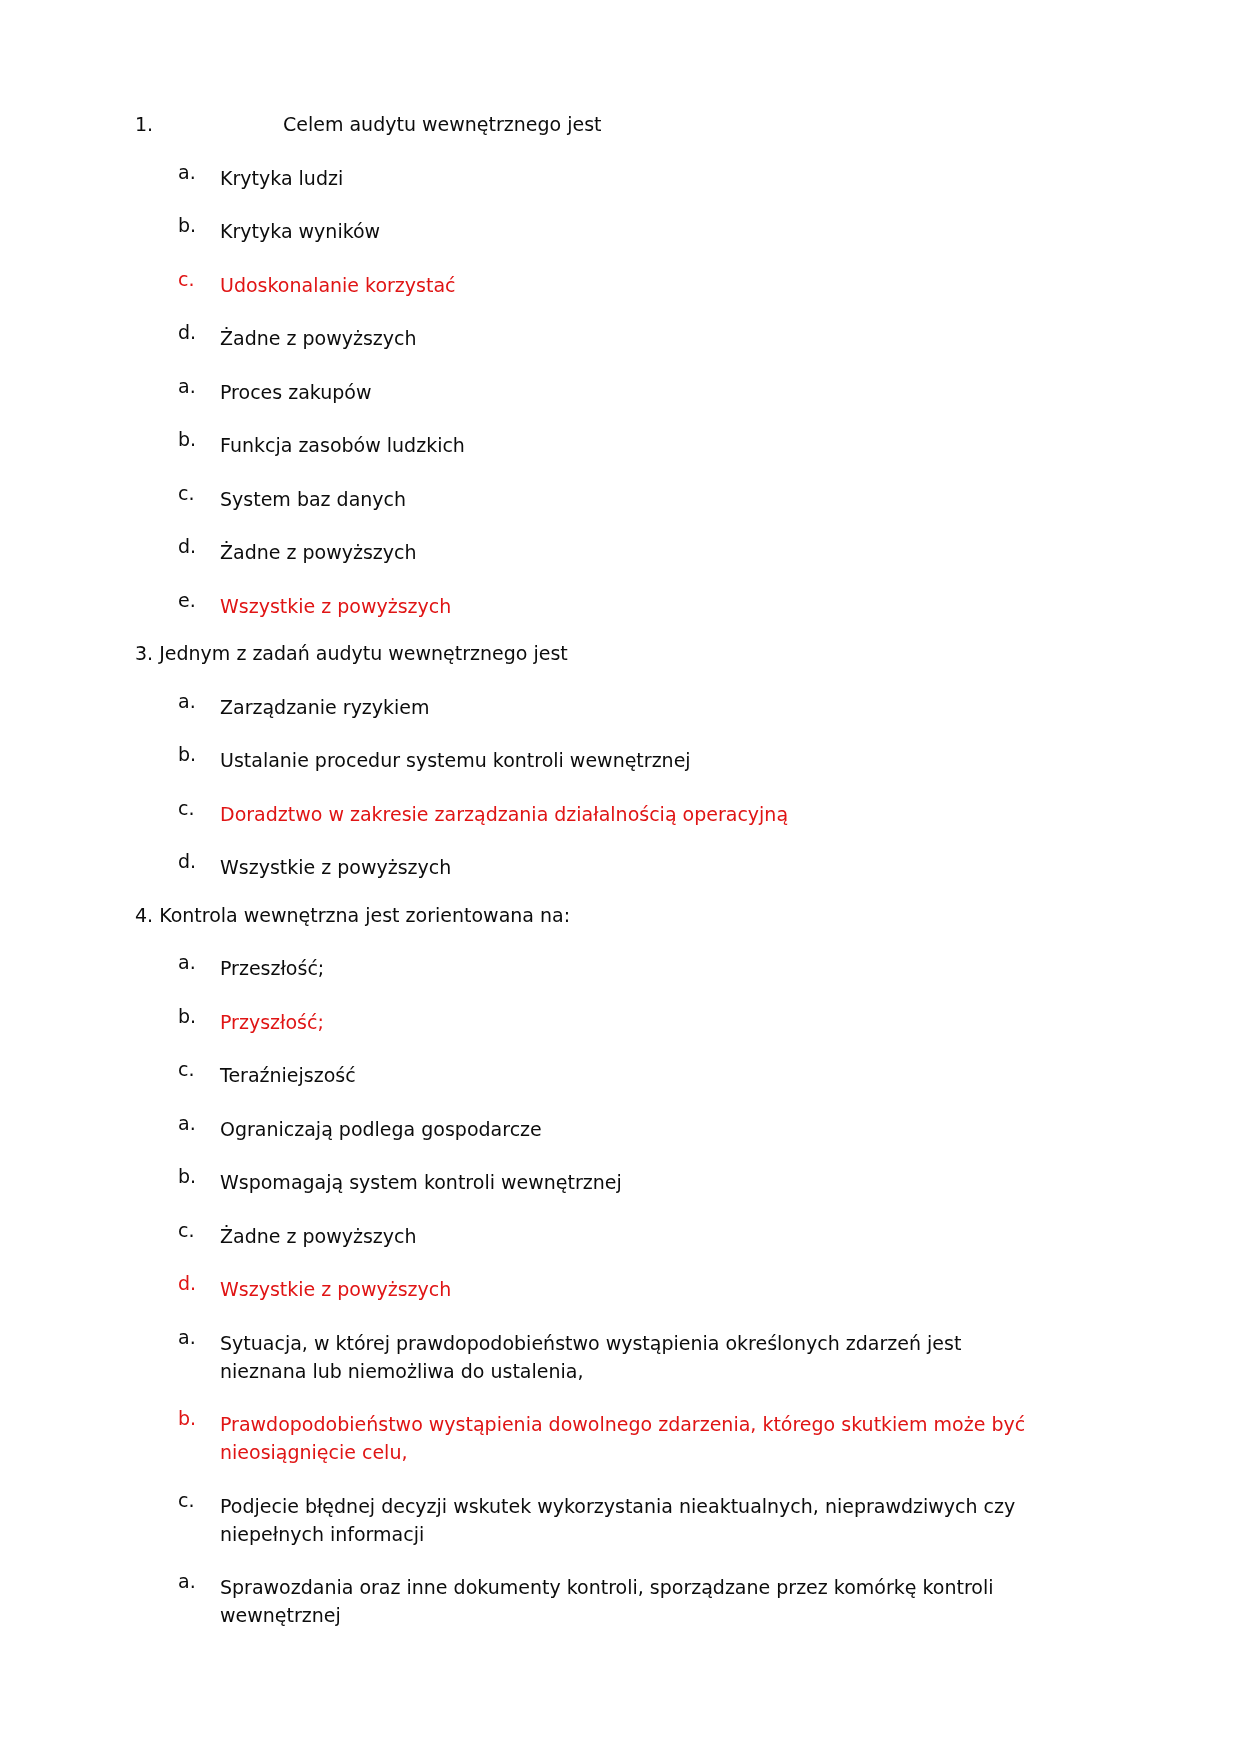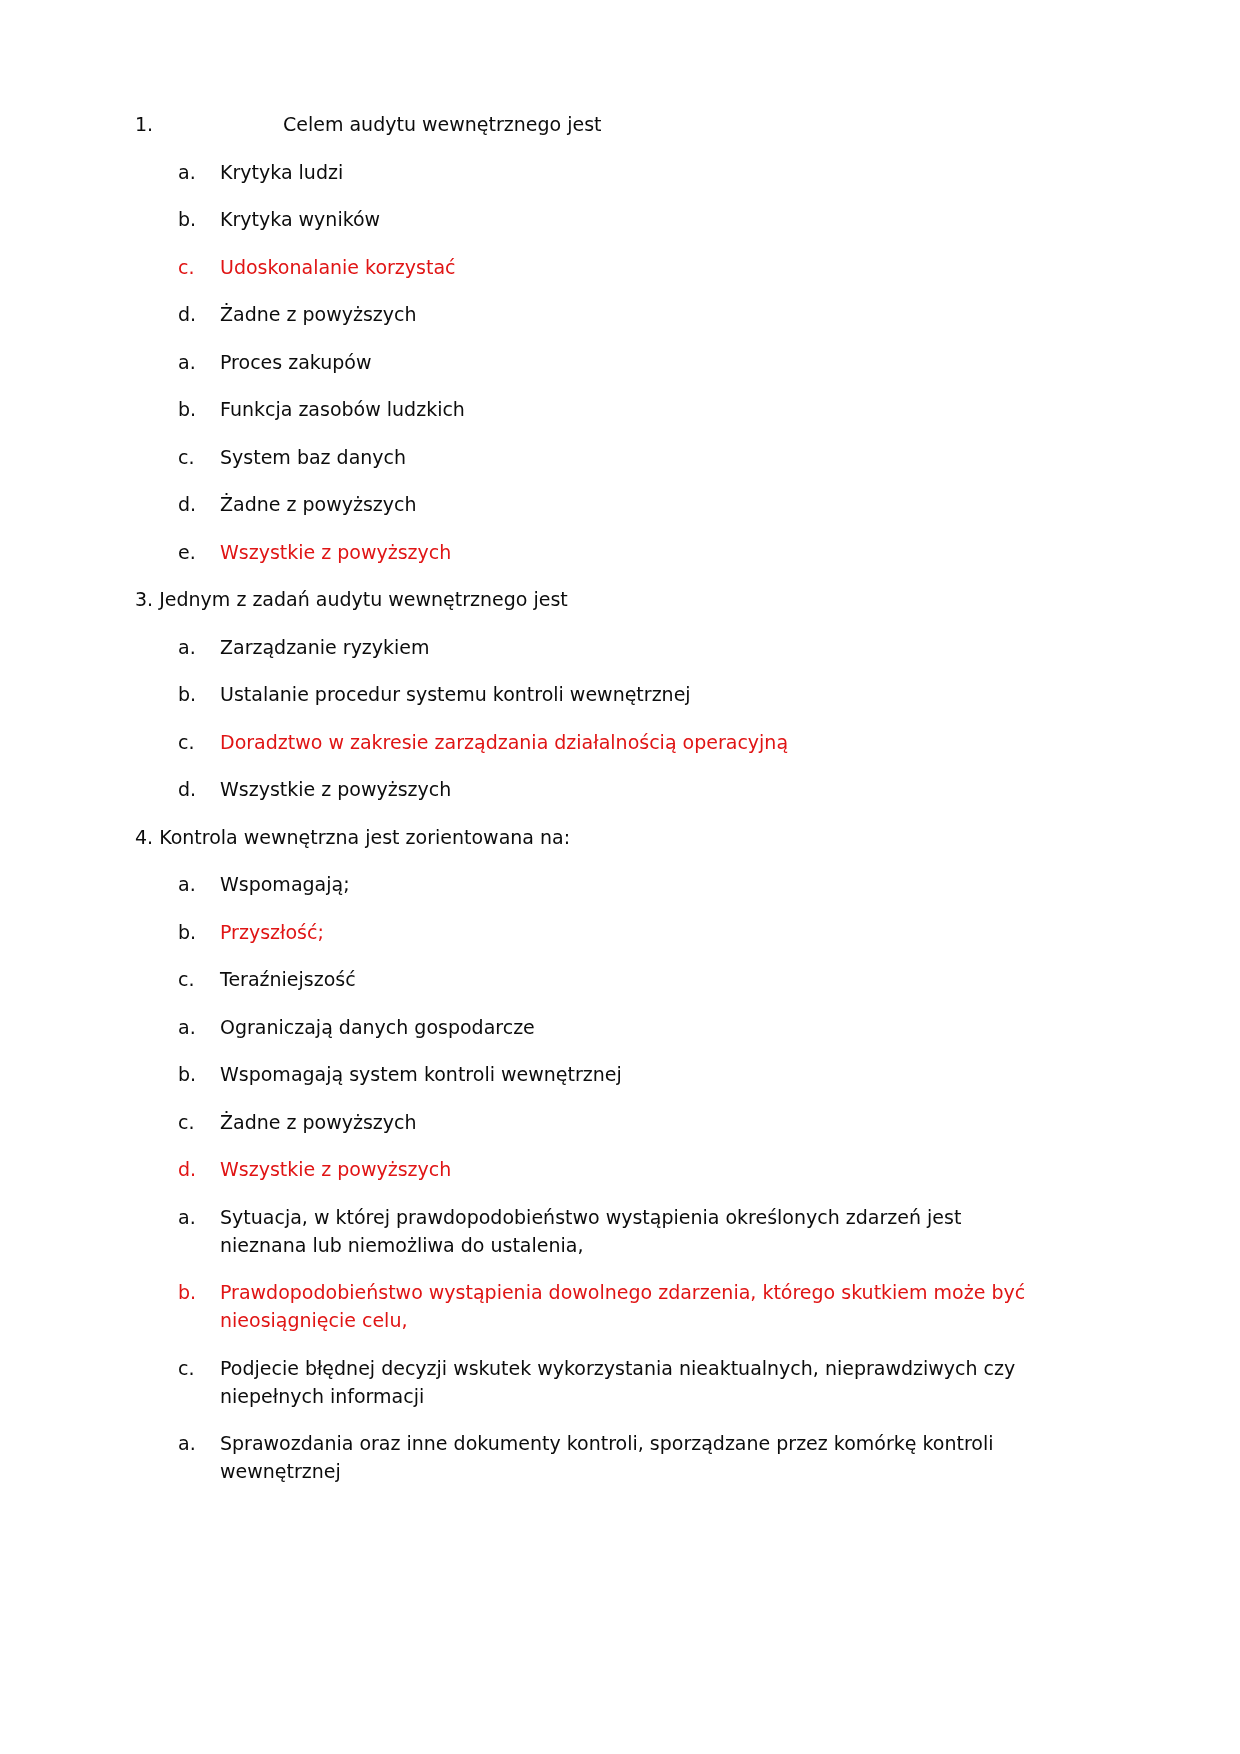--- a/index.html
+++ b/index.html
@@ -44,20 +44,21 @@
     display:flex;
     margin:0 0 19.5px 0;
     padding-left:43px;
   }
   .a-letter{
     flex:0 0 42px;
   }
   .a-text{
     flex:1 1 auto;
     white-space:pre-line;
+    margin-top:6px;
   }
   .red{color:var(--red);}
 </style>
 </head>
 <body>
 
 <div class="page">
   <div class="content">
 
     <div class="question">
@@ -123,36 +124,36 @@
       <div class="answer">
           <span class="a-letter">d.</span>
           <span class="a-text">Wszystkie z powyższych</span>
         </div>
     </div>
 
     <div class="question">
       <p class="q-line"><span class="q-num">4.</span> <span class="q-text">Kontrola wewnętrzna jest zorientowana na:</span></p>
       <div class="answer">
           <span class="a-letter">a.</span>
-          <span class="a-text">Wspomagają;</span>
+          <span class="a-text">Przeszłość;</span>
         </div>
       <div class="answer">
           <span class="a-letter">b.</span>
           <span class="a-text red">Przyszłość;</span>
         </div>
       <div class="answer">
           <span class="a-letter">c.</span>
           <span class="a-text">Teraźniejszość</span>
         </div>
     </div>
 
     <div class="question">
       <div class="answer">
           <span class="a-letter">a.</span>
-          <span class="a-text">Ograniczają danych gospodarcze</span>
+          <span class="a-text">Ograniczają podlega gospodarcze</span>
         </div>
       <div class="answer">
           <span class="a-letter">b.</span>
           <span class="a-text">Wspomagają system kontroli wewnętrznej</span>
         </div>
       <div class="answer">
           <span class="a-letter">c.</span>
           <span class="a-text">Żadne z powyższych</span>
         </div>
       <div class="answer">

